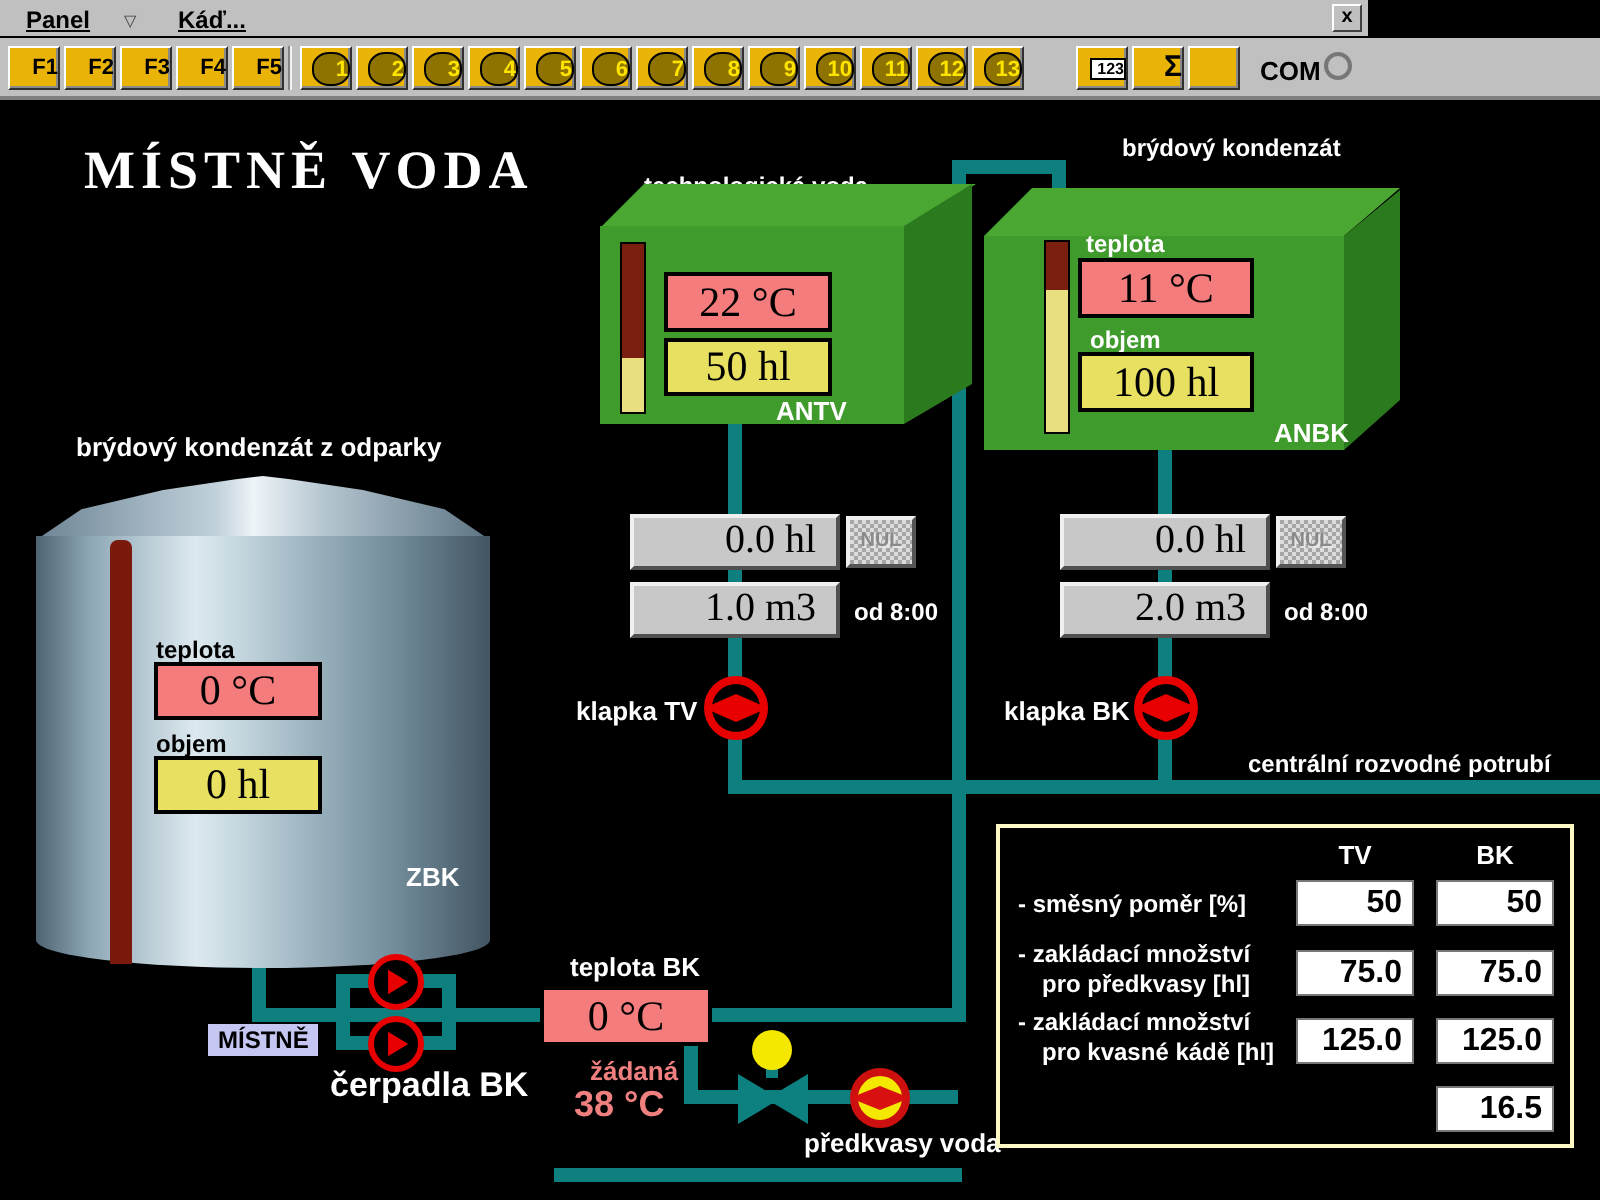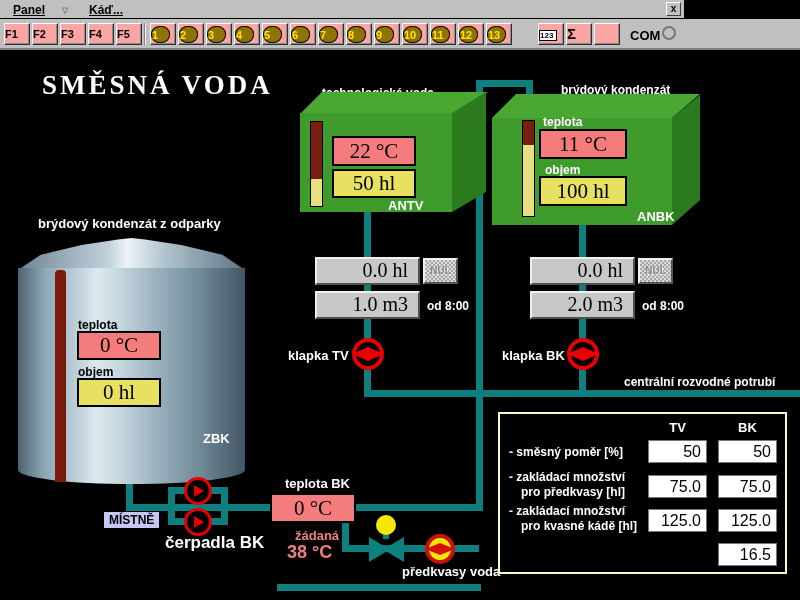--- a/index.html
+++ b/index.html
@@ -9,23 +9,23 @@
 
   
   #menubar { left:0; top:0; width:684px; height:19px; background:#c0c0c0; border-bottom:1px solid #000; z-index:10; }
   .menu-item { position:absolute; top:2px; font-size:12px; font-weight:bold; color:#000; padding:1px 3px; }
   .menu-item .ul { text-decoration:underline; }
   #menu-arrow { position:absolute; left:62px; top:6px; font-size:8px; color:#404040; }
   #close-btn { position:absolute; right:3px; top:2px; width:15px; height:14px; background:#c0c0c0;
     border:1px solid; border-color:#fff #404040 #404040 #fff; font-size:10px; font-weight:bold;
     text-align:center; line-height:12px; }
   #toolbar { left:0; top:19px; width:800px; height:31px; background:#c0c0c0; border-bottom:2px solid #808080; z-index:10; }
-  .tbtn { position:absolute; top:4px; width:26px; height:22px; background:#fca5a5;
+  .tbtn { position:absolute; top:4px; width:26px; height:22px; background:#eab308;
     border:1px solid; border-color:#fff #303030 #303030 #fff; box-shadow:inset -1px -1px 0 #8a8a8a;
-    font-size:11px; font-weight:bold; text-align:left; line-height:20px; color:#000; }
+    font-size:11px; font-weight:bold; text-align:right; line-height:20px; color:#000; }
   .numglyph { display:inline-block; width:19px; height:17px; margin-top:2px; background:#8f7300;
     border:1px solid #000; border-radius:45%; color:#ffe400; font-size:11px; font-weight:bold; line-height:16px; }
   #tb-divider { position:absolute; left:144px; top:4px; width:2px; height:22px; background:#858585; border-right:1px solid #f2f2f2; }
   .calcglyph { display:inline-block; width:18px; height:11px; margin-top:5px; background:#fff; border:1px solid #000;
     font-size:8px; font-weight:bold; line-height:9px; letter-spacing:0; }
   #sigma-btn { font-size:15px; line-height:19px; }
   #com-label { position:absolute; left:630px; top:9px; font-size:13px; font-weight:bold; color:#000; }
   #com-led { position:absolute; left:662px; top:7px; width:14px; height:14px; border:2px solid #777; border-radius:50%; }
   #clock { position:absolute; left:688px; top:4px; width:109px; height:23px; background:#fff; border:1px solid #000;
     font-family:"DejaVu Sans Mono",monospace; font-size:17px; font-weight:bold; text-align:center; line-height:21px; color:#000; }
@@ -80,21 +80,21 @@
   #act-stem { left:383px; top:532px; width:6px; height:7px; background:#0d8080; z-index:4; }
 
   #mistne { left:104px; top:512px; background:#c6c6f2; color:#000; font-size:12px; font-weight:bold;
     padding:1px 5px; z-index:5; }
   .pinklabel { position:absolute; color:#f08080; font-weight:bold; }
 
   
   #param-table { left:498px; top:412px; width:289px; height:162px; border:2px solid #fef9c3; background:#000; z-index:6; }
   .th { position:absolute; color:#fff; font-size:13px; font-weight:bold; width:59px; text-align:center; }
   .vbox { position:absolute; width:59px; height:23px; background:#fff; border:1px solid #777; color:#000;
-    font-size:16px; font-weight:normal; text-align:right; padding:2px 5px 0 0; }
+    font-size:16px; font-weight:bold; text-align:right; padding:2px 5px 0 0; }
   .rowlab { position:absolute; color:#fff; font-size:12px; font-weight:bold; line-height:15px; white-space:nowrap; }
   .rowlab .l2 { margin-left:12px; }
 </style>
 </head>
 <body>
 
 <div id="menubar" class="abs">
   <span class="menu-item" style="left:10px"><span class="ul">Panel</span></span>
   <span id="menu-arrow">▽</span>
   <span class="menu-item" style="left:86px"><span class="ul">Káď...</span></span>
@@ -137,37 +137,37 @@
 <div class="pipe" style="left:126px; top:476px; width:7px;  height:33px;"></div>
 <div class="pipe" style="left:126px; top:504px; width:353px;height:7px;"></div>
 <div class="pipe" style="left:168px; top:487px; width:60px; height:7px;"></div>
 <div class="pipe" style="left:168px; top:518px; width:60px; height:7px;"></div>
 <div class="pipe" style="left:168px; top:487px; width:7px;  height:38px;"></div>
 <div class="pipe" style="left:221px; top:487px; width:7px;  height:38px;"></div>
 <div class="pipe" style="left:342px; top:508px; width:7px;  height:44px;"></div>
 <div class="pipe" style="left:348px; top:545px; width:131px;height:7px;"></div>
 <div class="pipe" style="left:277px; top:584px; width:204px;height:7px;"></div>
 
-<div id="page-title" class="abs">SMĚSNÁ VODA</div>
+<div id="page-title" class="abs">MÍSTNĚ VODA</div>
 
 <div class="wlabel" style="left:322px; top:86px;">technologická voda</div>
 <div class="face" style="left:298px; top:90px; width:192px; height:26px; background:#4aa832;
      clip-path:polygon(2px 24px,24px 2px,190px 2px,156px 24px);"></div>
 <div class="face" style="left:452px; top:92px; width:36px; height:130px; background:#2c7a1e;
      clip-path:polygon(0 21px,34px 0,34px 100px,0 120px);"></div>
 <div class="face" style="left:300px; top:113px; width:152px; height:99px; background:#3f9b2c;"></div>
 <div class="lvlbar" style="left:310px; top:121px; width:13px; height:86px;">
   <div class="lvl-top" style="height:57px"></div>
     <div class="lvl-bot" style="height:27px"></div>
 </div>
 <div class="dispbox red-box" style="left:332px; top:136px; width:84px; height:30px; line-height:26px;">22 °C</div>
 <div class="dispbox yel-box" style="left:332px; top:169px; width:84px; height:29px; line-height:25px;">50 hl</div>
 <div class="wlabel" style="left:388px; top:198px; font-size:13px; z-index:4;">ANTV</div>
 
-<div class="wlabel" style="left:561px; top:67px;margin-top:16px;">brýdový kondenzát</div>
+<div class="wlabel" style="left:561px; top:67px;">brýdový kondenzát</div>
 <div class="face" style="left:490px; top:92px; width:212px; height:27px; background:#4aa832;
      clip-path:polygon(2px 26px,26px 2px,210px 2px,182px 26px);"></div>
 <div class="face" style="left:672px; top:95px; width:30px; height:130px; background:#2c7a1e;
      clip-path:polygon(0 23px,28px 0,28px 105px,0 130px);"></div>
 <div class="face" style="left:492px; top:118px; width:180px; height:107px; background:#3f9b2c;"></div>
 <div class="lvlbar" style="left:522px; top:120px; width:13px; height:97px;">
   <div class="lvl-top" style="height:24px"></div>
     <div class="lvl-bot" style="height:71px"></div>
 </div>
 <div class="wlabel" style="left:543px; top:115px; z-index:4;">teplota</div>

